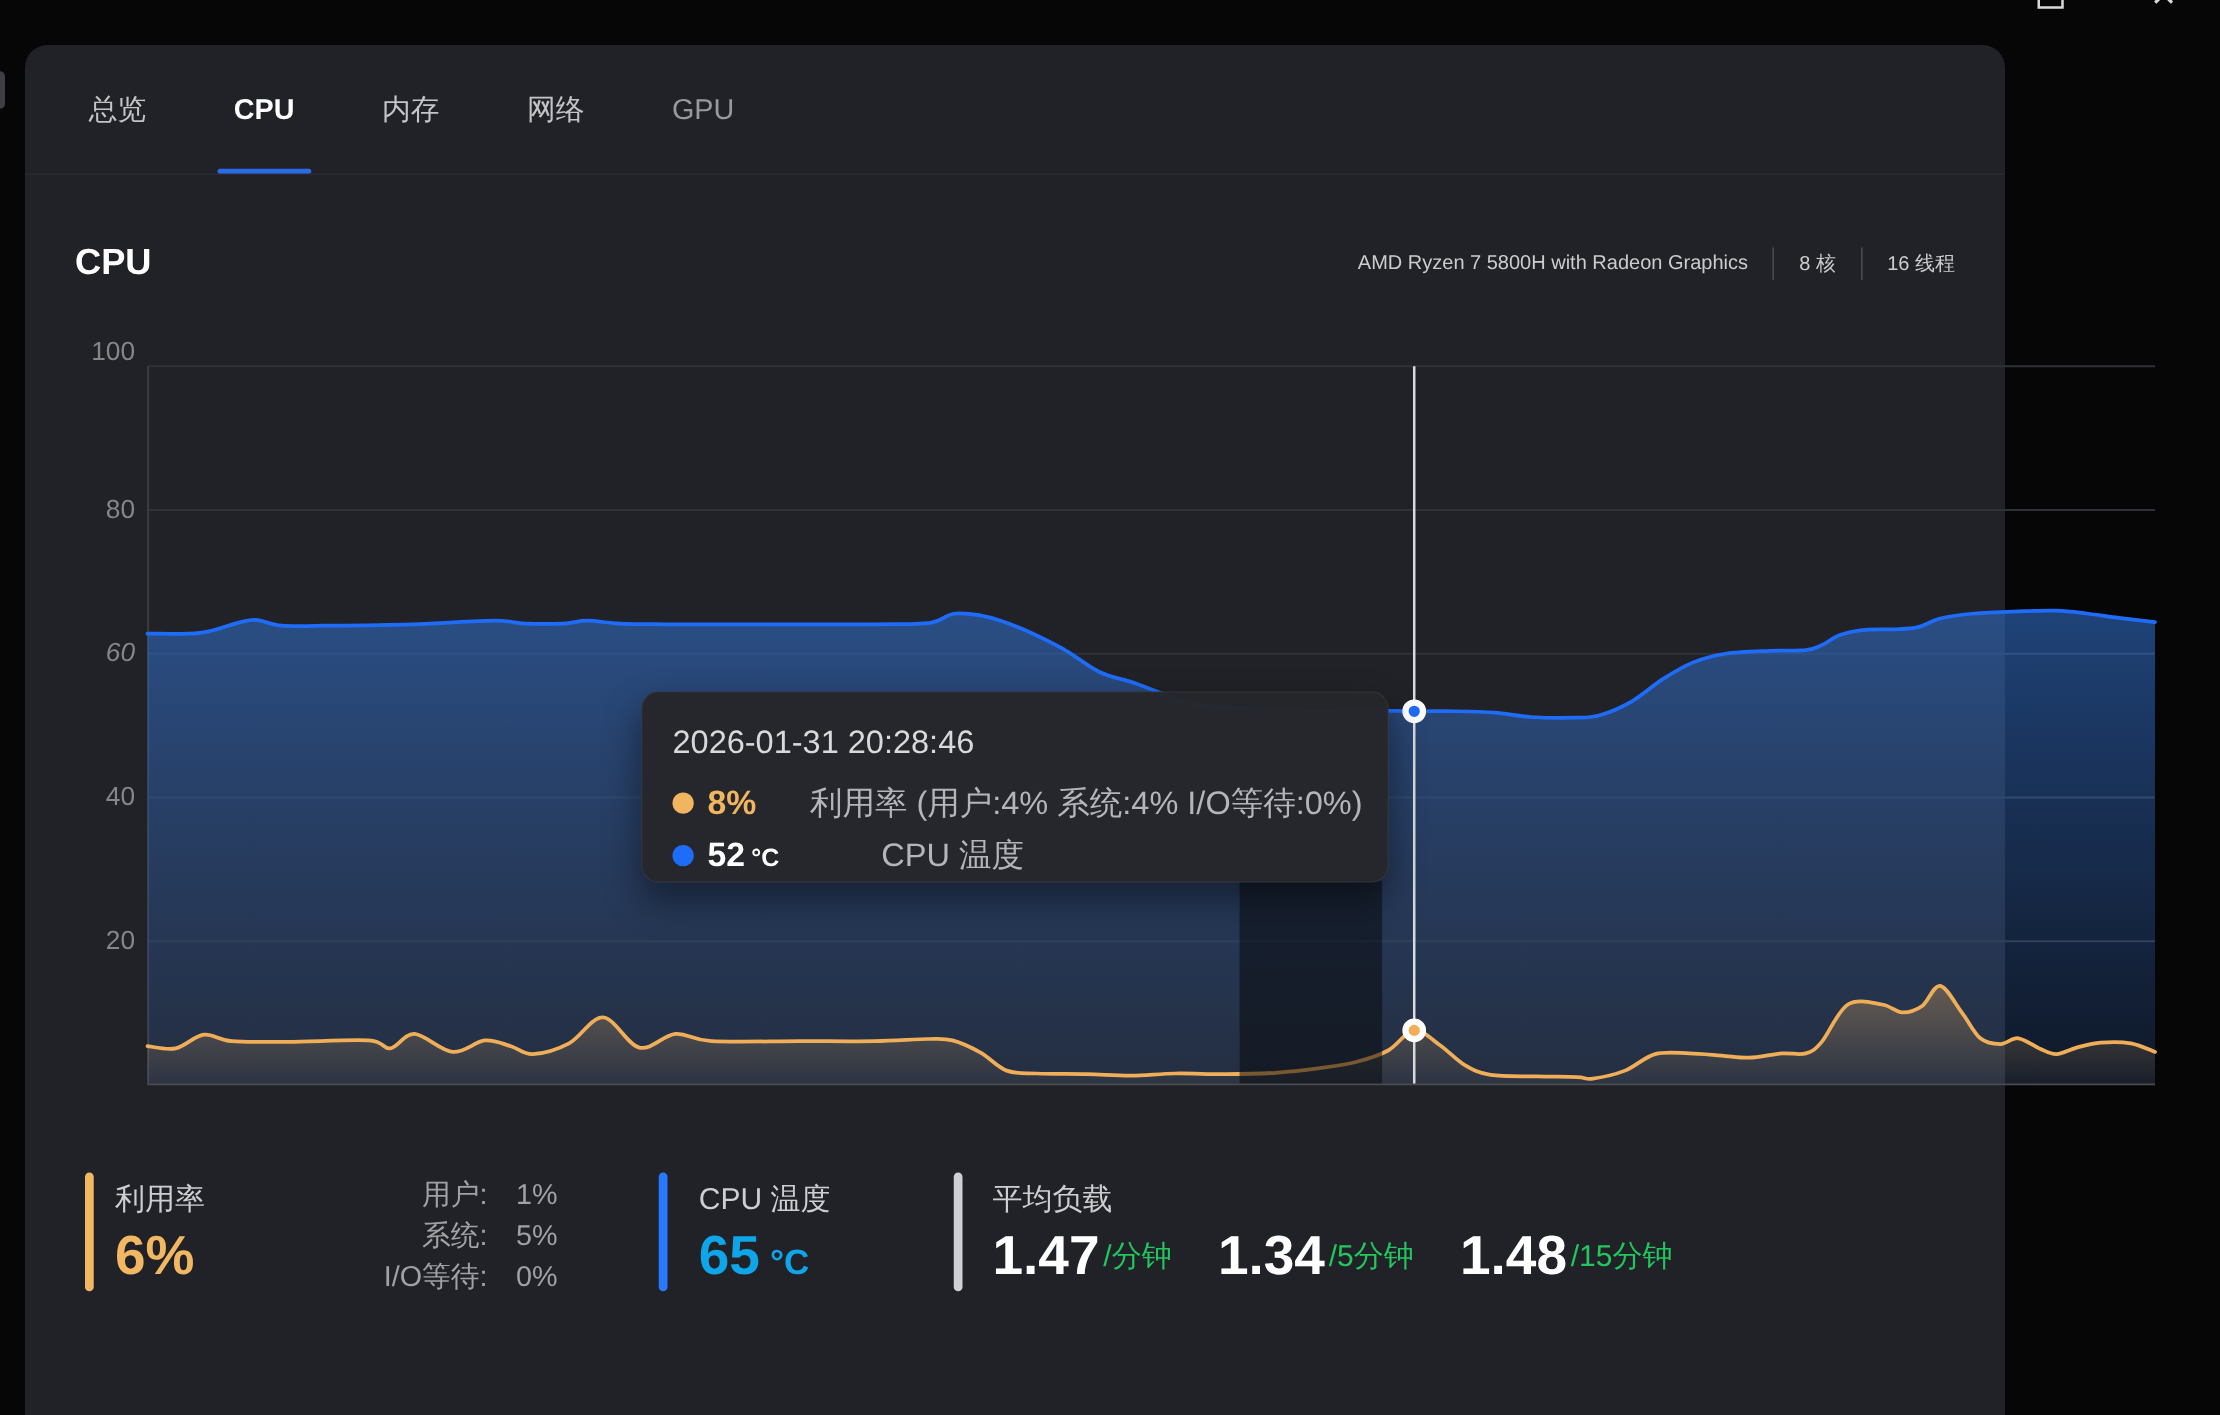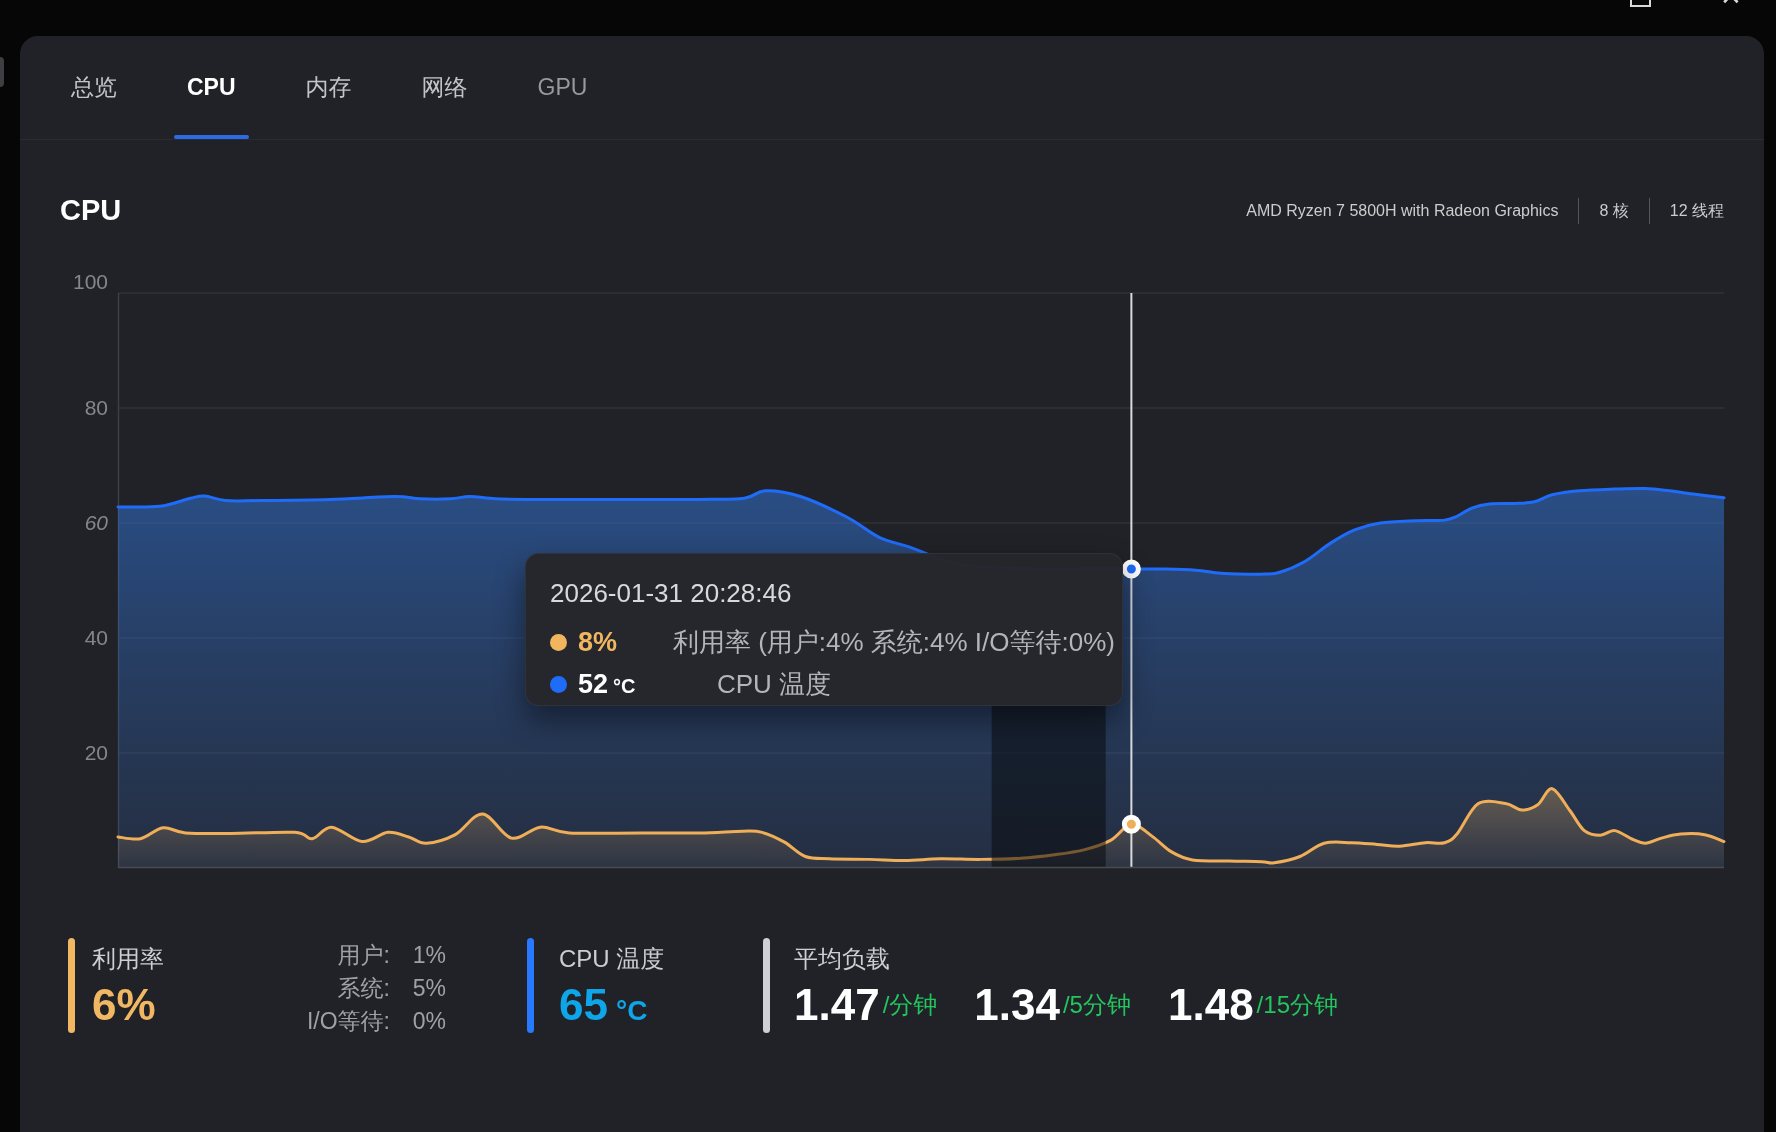--- a/index.html
+++ b/index.html
@@ -9,21 +9,21 @@
 
   
   .winctl-max { position:absolute; left:1630px; top:-9px; width:21px; height:16px;
                 border:2.5px solid #d9d9d9; background:transparent; }
   .winctl-close { position:absolute; left:1719px; top:-14px; width:24px; height:20px;
                   color:#d9d9d9; font-size:26px; line-height:20px; text-align:center; font-weight:400;}
   .edge-artifact { position:absolute; left:0; top:57px; width:4px; height:30px;
                    background:#3e3f43; border-radius:0 4px 4px 0; }
 
   
-  .panel { position:absolute; left:20px; top:36px; width:1744px; height:1096px;
+  .panel { position:absolute; left:20px; top:36px; width:1584px; height:1096px;
            background:#212227; border-radius:18px 18px 0 0; }
 
   
   .tabbar { position:absolute; left:48px; top:0; height:103px; display:flex; gap:64px; align-items:stretch; }
   .tab { position:relative; display:flex; align-items:center; font-size:23px; color:#c3c4c7; cursor:default; padding:0 3px; }
   .tab.dim { color:#98999d; }
   .tab.active { color:#ffffff; font-weight:bold; }
   .tab.active::after { content:''; position:absolute; left:-10px; right:-10px; bottom:0;
                        height:4px; border-radius:2px; background:#2b6ce6; }
   .tab-divider { position:absolute; left:0; right:0; top:103px; height:1px; background:#2b2c30; }
@@ -33,24 +33,24 @@
   .cpu-meta { position:absolute; right:40px; top:162px; display:flex; align-items:center; gap:20px; }
   .cpu-meta .txt { font-size:16px; color:#cbccce; }
   .cpu-meta .vdiv { width:1px; height:26px; background:#55565a; }
 
   
   .ylabels { position:absolute; left:0; top:0; }
   .ylabel { position:absolute; width:78px; left:10px; text-align:right; font-size:21px; color:#85868a; }
   #chart-svg { position:absolute; left:98px; top:257px; overflow:visible; }
 
   
-  .tooltip { position:absolute; left:505px; top:517px; width:598px; height:153px;
+  .tooltip { position:absolute; left:493px; top:517px; width:598px; height:153px;
              background:rgba(37,38,42,0.97); border:1px solid rgba(255,255,255,0.05);
              border-radius:14px; box-shadow:0 14px 30px rgba(0,0,0,0.45);
-             padding:24px 7px 0 24px; z-index:5; }
+             padding:24px 20px 0 24px; z-index:5; }
   .tt-date { font-size:26px; color:#d8d9db; margin-bottom:12px; }
   .tt-row { display:flex; align-items:center; height:42px; }
   .tt-dot { width:17px; height:17px; border-radius:50%; margin-right:11px; flex:none; }
   .tt-val { font-size:27px; font-weight:bold; width:139px; display:flex; align-items:baseline; }
   .tt-val .unit { font-size:20px; margin-left:5px; }
   .tt-label { font-size:26px; color:#b4b5b9; white-space:nowrap; }
   .tt-val.c-util { color:#f2b55f; }
   .tt-val.c-temp { color:#ffffff; }
 
   
@@ -87,21 +87,21 @@
       <div class="tab dim">GPU</div>
     </div>
     <div class="tab-divider"></div>
 
     <div class="sec-title">CPU</div>
     <div class="cpu-meta">
       <span class="txt">AMD Ryzen 7 5800H with Radeon Graphics</span>
       <span class="vdiv"></span>
       <span class="txt">8 核</span>
       <span class="vdiv"></span>
-      <span class="txt">12 线程</span>
+      <span class="txt">16 线程</span>
     </div>
 
     <div class="ylabels" id="ylabels">
         <div class="ylabel" style="top: 705px;">20</div>
         <div class="ylabel" style="top: 590px;">40</div>
         <div class="ylabel" style="top: 475px; font-style: italic;">60</div>
         <div class="ylabel" style="top: 360px;">80</div>
         <div class="ylabel" style="top: 234px;">100</div>
       </div>
     <svg id="chart-svg" width="1606" height="575" viewBox="0 0 1606 575">

